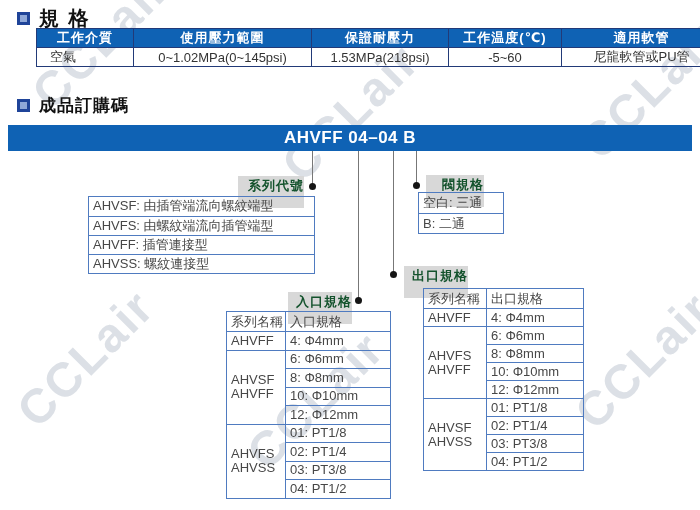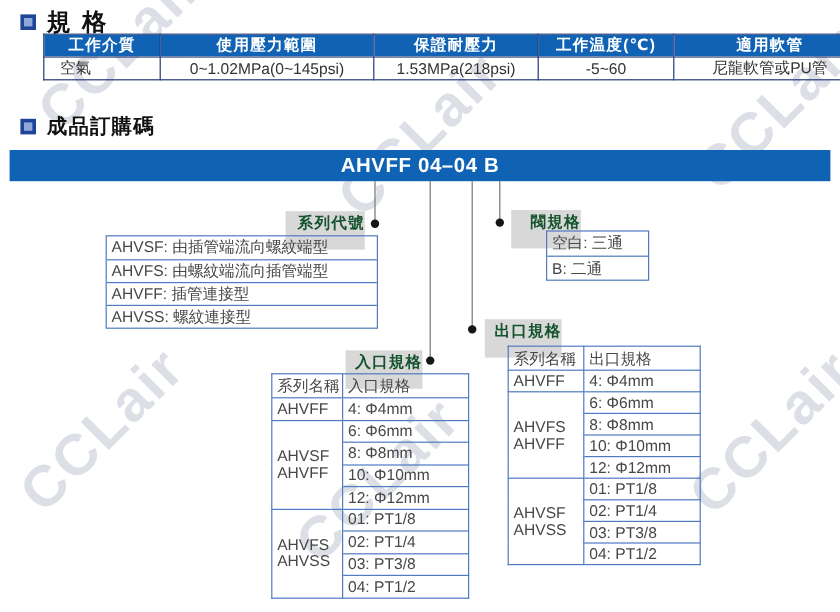--- a/index.html
+++ b/index.html
@@ -52,21 +52,21 @@
   .glabel{position:absolute;height:32px;line-height:20px;background:var(--label_bg);
           font-size:13px;font-weight:bold;color:#14532d;text-align:right;letter-spacing:1px;}
 
   
   .listbox{position:absolute;border:1px solid var(--diagram_border);background:transparent;}
   .listbox .lrow{border-top:1px solid var(--diagram_border);font-size:13px;color:var(--text_gray);
                  padding-left:4px;white-space:nowrap;overflow:hidden;}
   .listbox .lrow:first-child{border-top:none;}
   .series-box{left:88px;top:196px;width:227px;}
   .series-box .lrow{height:19px;line-height:18px;}
-  .valve-box{left:418px;top:192px;width:86px;margin-left:37px;}
+  .valve-box{left:418px;top:192px;width:86px;}
   .valve-box .lrow{height:20px;line-height:19px;}
 
   
   .dt{position:absolute;background:transparent;}
   .dt td{border:1px solid var(--diagram_border);font-size:13px;color:var(--text_gray);
          padding-left:4px;white-space:nowrap;overflow:hidden;background:transparent;line-height:1.05;}
   .dt .dhead td{height:20px;}
   .dt td{height:18.5px;}
   .dt-outlet td{height:18px;}
   .dt .merged{vertical-align:middle;}

